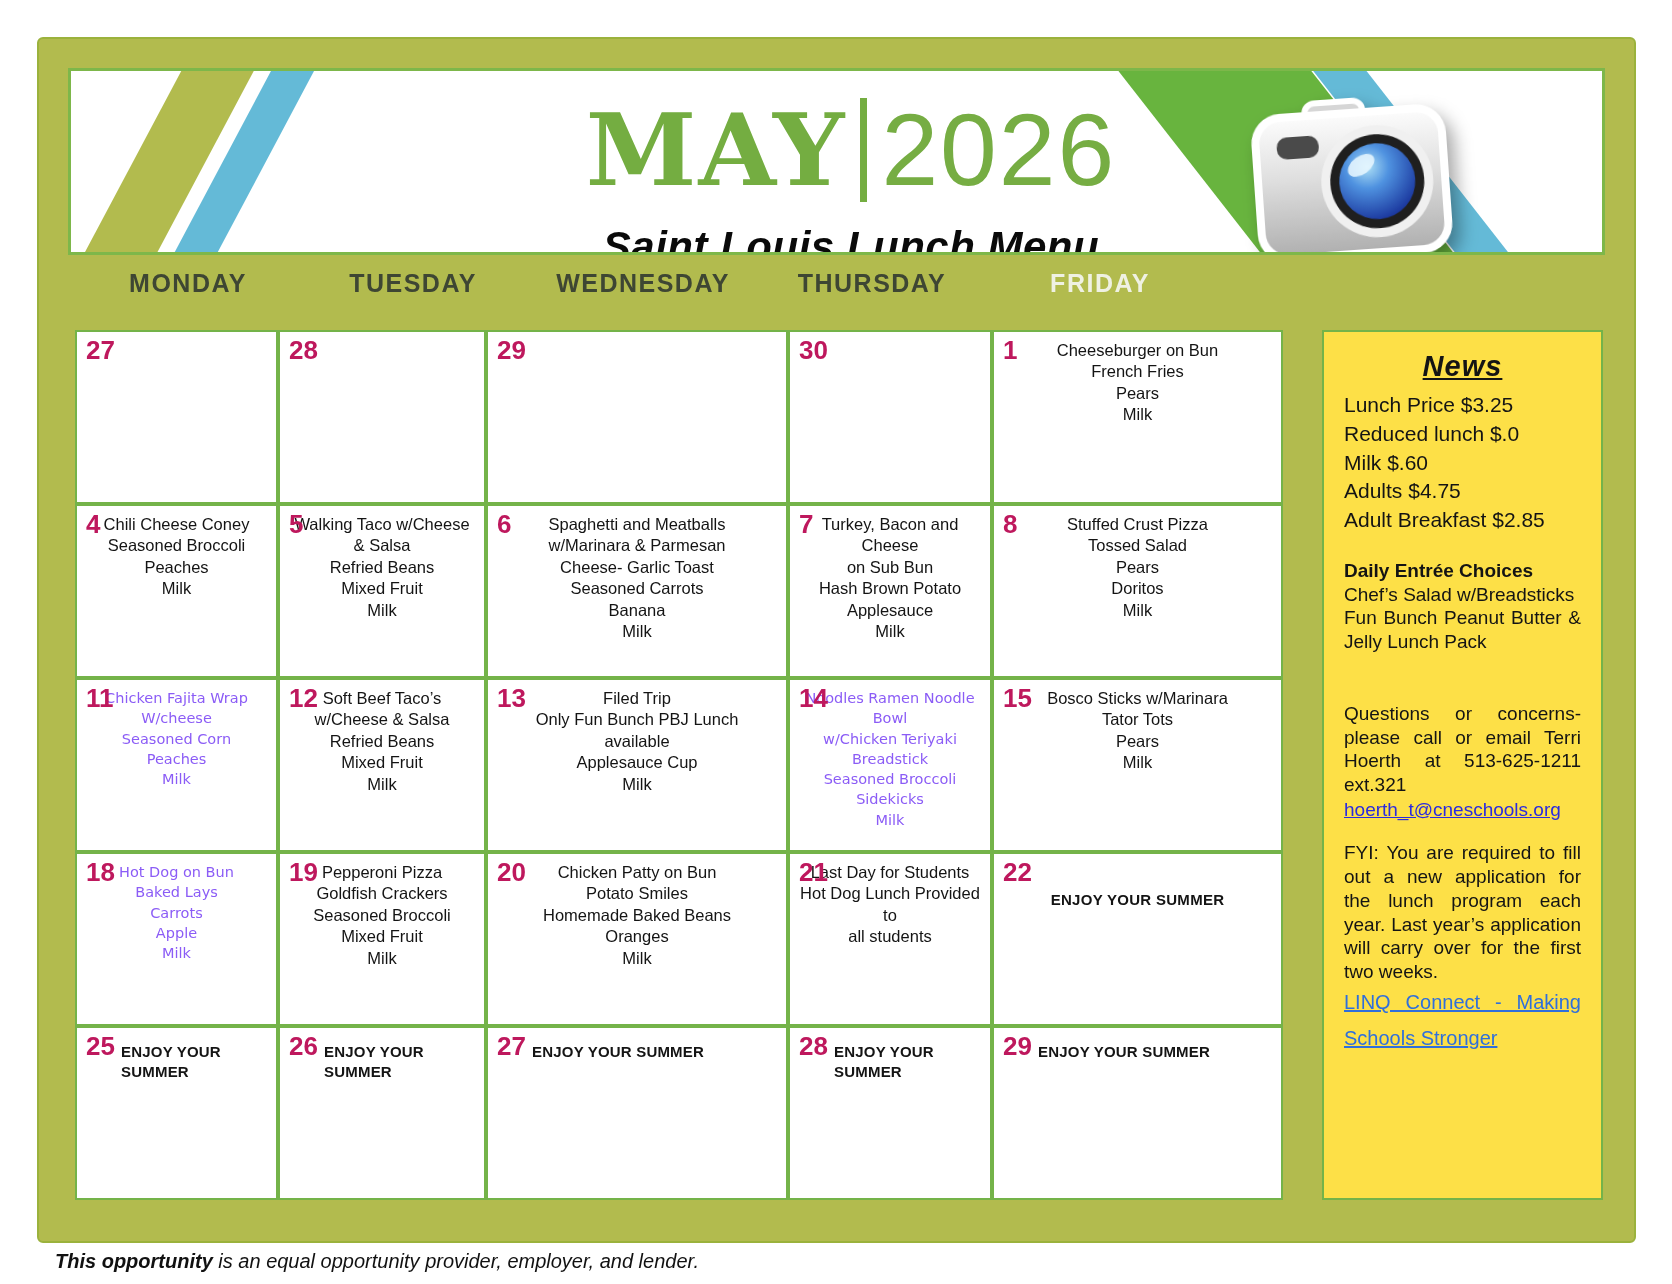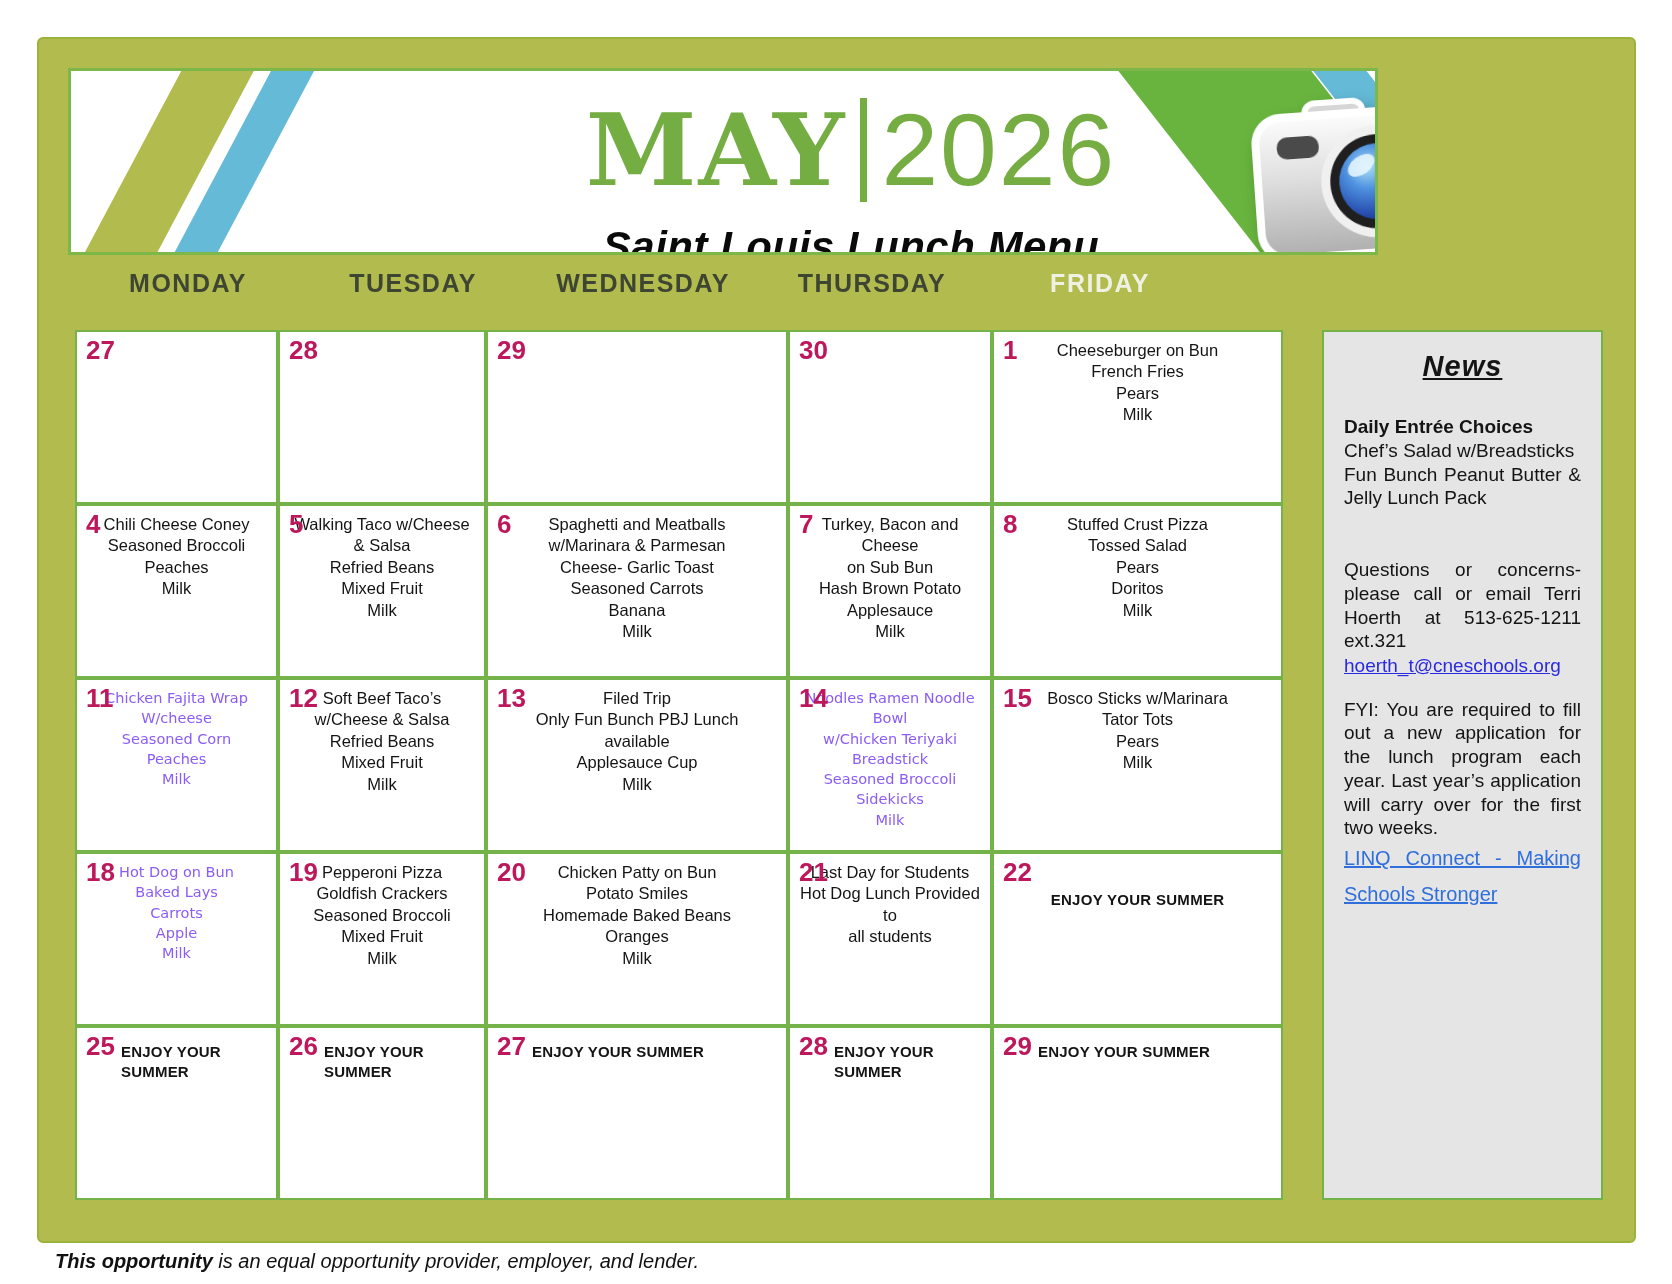--- a/index.html
+++ b/index.html
@@ -1,19 +1,19 @@
 <!DOCTYPE html>
 <html><head>
 <meta charset="utf-8">
 <style>
   html,body{margin:0;padding:0;background:#ffffff;}
   body{width:1672px;height:1284px;position:relative;font-family:"Liberation Sans","DejaVu Sans",sans-serif;-webkit-font-smoothing:antialiased;}
   .frame{position:absolute;left:37px;top:37px;width:1599px;height:1206px;background:#b2bb4e;border:2px solid #9bb23c;border-radius:6px;box-sizing:border-box;}
   
-  .header-box{position:absolute;left:29px;top:29px;width:1310px;height:187px;background:#ffffff;border:3px solid #7db74a;box-sizing:border-box;overflow:hidden;}
+  .header-box{position:absolute;left:29px;top:29px;width:1537px;height:187px;background:#ffffff;border:3px solid #7db74a;box-sizing:border-box;overflow:hidden;}
   .stripe{position:absolute;}
   .stripe-olive-left{left:64px;top:-120px;width:64px;height:430px;background:#b2bb4e;transform:rotate(28deg);}
   .stripe-blue-left{left:152px;top:-120px;width:38px;height:430px;background:#64bad7;transform:rotate(28deg);}
   .stripe-green-right{left:1146px;top:-160px;width:152px;height:520px;background:#68b43e;transform:rotate(-38deg);}
   .stripe-blue-right{left:1326px;top:-160px;width:42px;height:520px;background:#64bad7;transform:rotate(-38deg);}
   .title-group{position:absolute;left:430px;top:8px;width:700px;text-align:center;}
   .title-line{display:flex;align-items:center;justify-content:center;gap:14px;height:142px;}
   .month{font-family:"DejaVu Serif","Liberation Serif",serif;font-weight:700;font-size:100px;color:#74ad41;letter-spacing:2px;line-height:1;}
   .title-bar{display:inline-block;width:7px;height:104px;background:#74ad41;}
   .year{font-size:102px;font-weight:400;color:#76ad43;line-height:1;letter-spacing:2px;}
@@ -30,21 +30,21 @@
   
   .grid{position:absolute;left:75px;top:330px;display:grid;grid-template-columns:203px 208px 302px 204px 291px;grid-auto-rows:174px;}
   .cell{background:#ffffff;border:2px solid #74b349;box-sizing:border-box;position:relative;overflow:hidden;}
   .daynum{position:absolute;left:9px;top:4px;font-size:26px;font-weight:700;color:#be185d;line-height:1.1;}
   .cell-body{padding:8px 8px 4px 8px;text-align:center;font-size:16.5px;line-height:1.3;color:#141414;}
   .menu-line{min-height:0;}
   .muted .cell-body{color:#8b5cf6;font-size:14.5px;line-height:1.4;font-family:"DejaVu Sans","Liberation Sans",sans-serif;}
   .summer-block .cell-body{padding-top:36px;font-weight:700;font-size:15px;letter-spacing:0.3px;}
   .summer-inline .cell-body{text-align:left;padding:14px 4px 0 44px;font-weight:700;font-size:15px;letter-spacing:0.2px;}
   
-  .sidebar{position:absolute;left:1322px;top:330px;width:281px;height:870px;background:#e5e5e5;border:2px solid #74b349;box-sizing:border-box;padding:16px 20px;font-size:19px;color:#141414;}
+  .sidebar{position:absolute;left:1322px;top:330px;width:281px;height:870px;background:#fde047;border:2px solid #74b349;box-sizing:border-box;padding:16px 20px;font-size:19px;color:#141414;}
   .news-title{text-align:center;font-size:29px;font-weight:700;font-style:italic;text-decoration:underline;letter-spacing:1px;margin:2px 0 8px 0;}
   .price-line{font-size:21px;line-height:1.37;}
   .spacer-lg{height:24px;}
   .spacer-md{height:18px;}
   .news-bold{font-weight:700;font-size:19px;line-height:1.25;}
   .news-line{font-size:19px;line-height:1.25;}
   .justify{text-align:justify;text-justify:inter-word;}
   .milk-line{font-size:21.5px;line-height:1.35;}
   .link{color:#2a2ae0;text-decoration:underline;display:block;font-size:19px;line-height:1.4;cursor:pointer;}
   .link-linq{color:#2f6fdc;font-size:20px;line-height:1.8;}
@@ -302,20 +302,27 @@
     <div class="cell summer-inline">
     <span class="daynum">29</span>
     <div class="cell-body">
         <div class="menu-line">ENJOY YOUR SUMMER</div>
       </div>
   </div>
   </div>
 
 <aside class="sidebar">
   <div class="news-title">News</div>
+  <div id="price-lines">
+      <div class="price-line">Lunch Price $3.25</div>
+      <div class="price-line">Reduced lunch $.0</div>
+      <div class="price-line">Milk $.60</div>
+      <div class="price-line">Adults $4.75</div>
+      <div class="price-line">Adult Breakfast $2.85</div>
+    </div>
   <div class="spacer-lg"></div>
   <div class="news-bold">Daily Entrée Choices</div>
   <div class="news-line">Chef’s Salad w/Breadsticks</div>
   <div class="news-line justify">Fun Bunch Peanut Butter &amp; Jelly Lunch Pack</div>
   <div class="spacer-lg"></div>
   <div class="spacer-lg"></div>
   <div class="news-line justify">Questions or concerns- please call or email Terri Hoerth at 513-625-1211 ext.321</div>
   <a class="link">hoerth_t@cneschools.org</a>
   <div class="spacer-md"></div>
   <div class="news-line justify">FYI: You are required to fill out a new application for the lunch program each year. Last year’s application will carry over for the first two weeks.</div>

